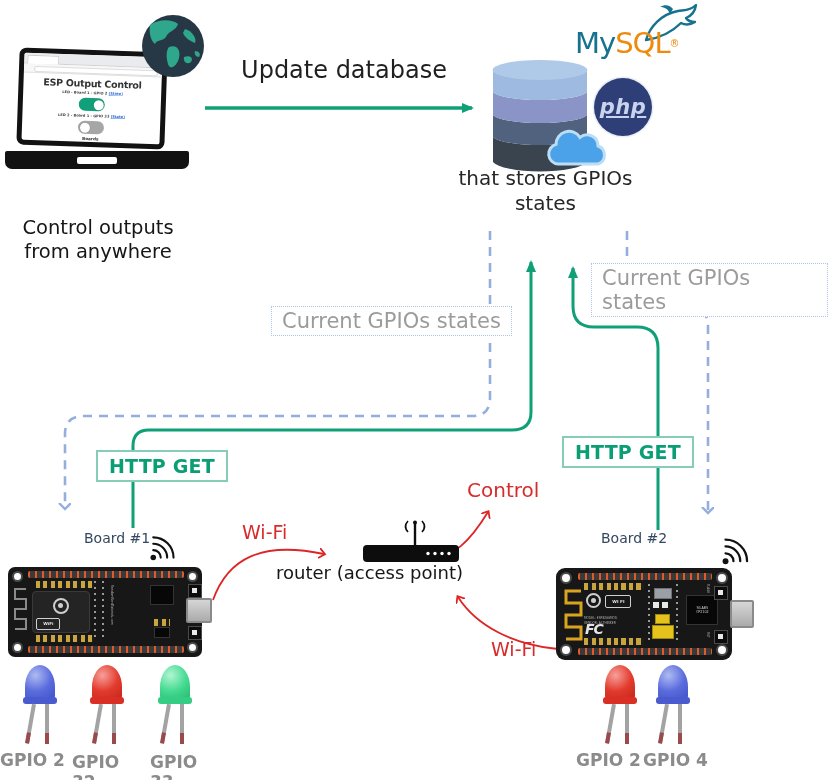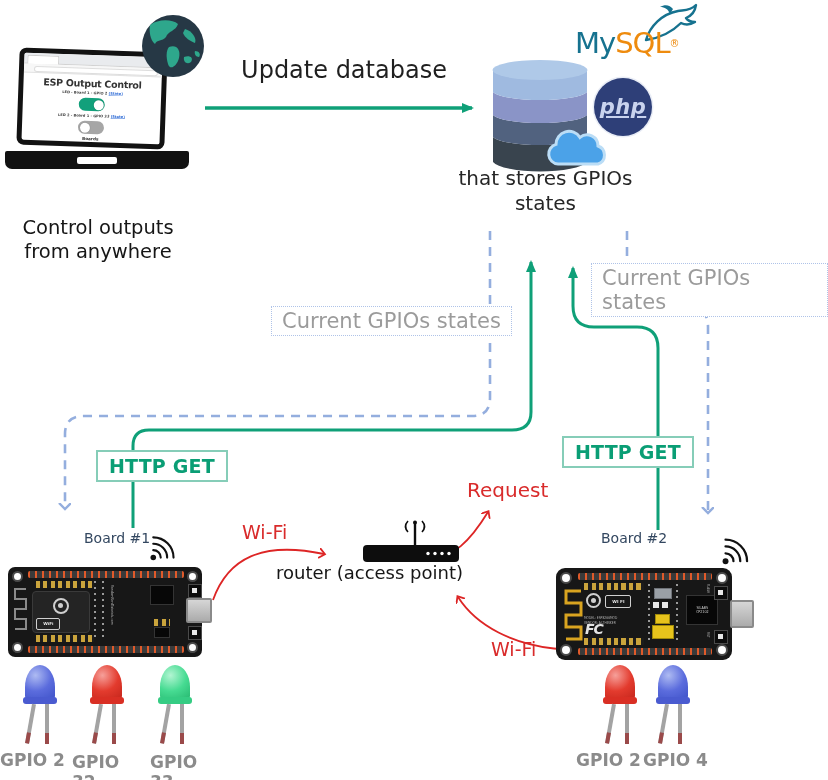--- a/index.html
+++ b/index.html
@@ -202,21 +202,21 @@
   </div>
 
   <svg class="abs z3" style="left:543px;top:124px;" width="64" height="48" viewBox="0 0 64 48">
     <path d="M15,40 a10,10 0 0 1 -2,-19.6 a13,13 0 0 1 24,-7 a11,11 0 0 1 18,8.6 a9.5,9.5 0 0 1 0,18 Z" fill="#4BA2E8" stroke="#BBDDF6" stroke-width="3"></path>
   </svg>
 
   <div class="abs server-caption">
     <div>that stores GPIOs states</div>
   </div>
 
-  <div class="lbl red-lbl" style="left:467px;top:478px;font-size:20px;">Request</div>
+  <div class="lbl red-lbl" style="left:467px;top:478px;font-size:20px;">Control</div>
   <div class="lbl red-lbl" style="left:242px;top:521px;">Wi-Fi</div>
   <div class="lbl red-lbl" style="left:491px;top:638px;">Wi-Fi</div>
 
   <svg class="abs z2" style="left:355px;top:518px;" width="110" height="50" viewBox="0 0 110 50">
     <line x1="60" y1="5" x2="60" y2="27" stroke="#0d0d0d" stroke-width="2.4"></line>
     <circle cx="60" cy="4.5" r="2" fill="#0d0d0d"></circle>
     <path d="M53,3 q-5,5.5 0,11" fill="none" stroke="#0d0d0d" stroke-width="1.6"></path>
     <path d="M67,3 q5,5.5 0,11" fill="none" stroke="#0d0d0d" stroke-width="1.6"></path>
     <rect x="8" y="27" width="96" height="17" rx="4" fill="#0d0d0d"></rect>
     <circle cx="73" cy="35.5" r="1.7" fill="#fff"></circle>

